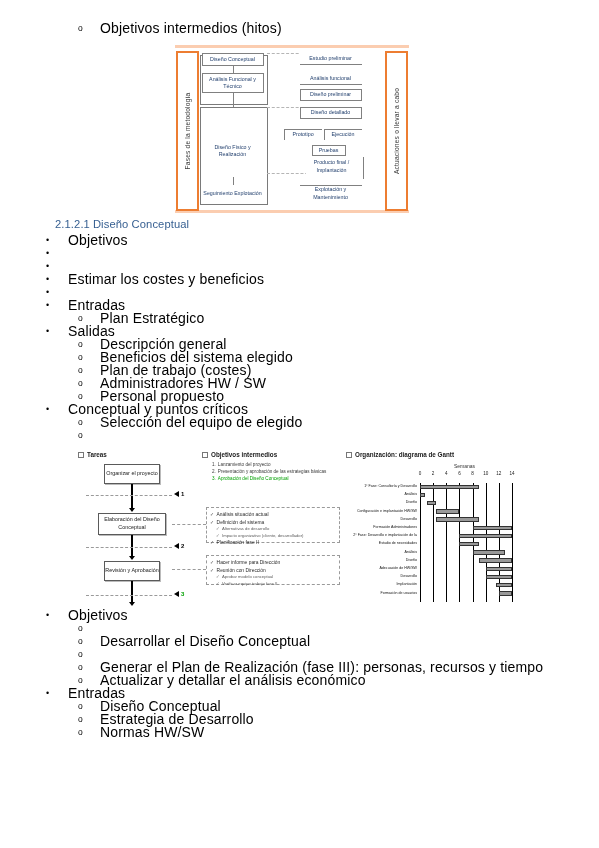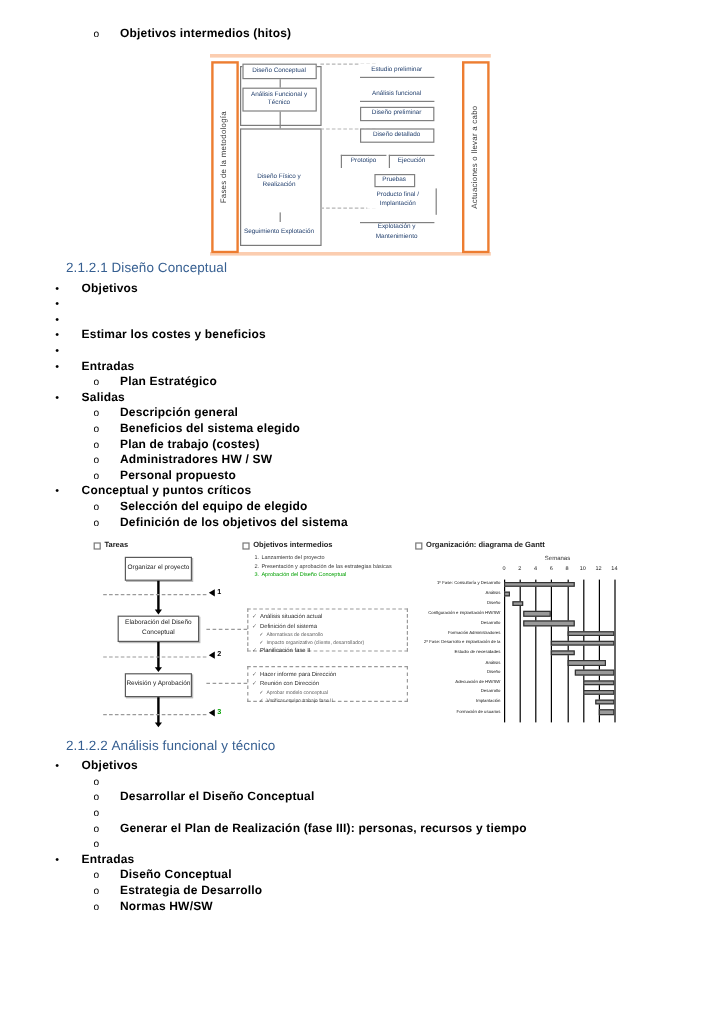--- a/index.html
+++ b/index.html
@@ -12,21 +12,21 @@
     position:relative;
   }
   .page{position:relative;width:599px;height:848px;}
 
   
   .bullet-row{display:flex;align-items:flex-start;line-height:1.0;}
   .b1{padding-left:46px;}
   .b2{padding-left:78px;}
   .marker{width:22px;flex:0 0 22px;font-size:8.5px;line-height:13px;color:#000;}
   .marker.dot{font-size:9px;}
-  .btext{font-size:10px;line-height:13px;letter-spacing:.15px;color:#000;font-weight:bold;}
+  .btext{font-size:14px;line-height:13px;letter-spacing:.15px;color:#000;}
   .heading{
     padding-left:55px;font-size:11.2px;color:#365f91;
     letter-spacing:.1px;line-height:15px;margin-top:4px;margin-bottom:2px;
   }
   .heading .num{margin-right:3px;}
 
   
   #diagram1{
     position:relative;margin:0 auto;margin-top:10px;
     width:240px;height:168px;left:-8px;
@@ -222,21 +222,20 @@
       <div class="bullet-row b1">
         <span class="marker dot">•</span>
         <span class="btext">Conceptual y puntos críticos</span>
       </div>
       <div class="bullet-row b2">
         <span class="marker">o</span>
         <span class="btext">Selección del equipo de elegido</span>
       </div>
       <div class="bullet-row b2">
         <span class="marker">o</span>
-        <span class="btext">Definición de los objetivos del sistema</span>
       </div>
     </div>
 
   <div id="diagram2">
 
     <div id="p-tareas">
       <div class="panel-title">
         <span class="sq"></span>
         <span>Tareas</span>
       </div>
@@ -382,23 +381,20 @@
         <div class="g-bar" title="Adecuación de HW/SW: 10-14" style="left: 139.714px; width: 26.2857px; top: 95.5px; height: 4.5px;"></div>
         <div class="g-row-label" style="left: 0px; width: 71px; top: 104.2px;">Desarrollo</div>
         <div class="g-bar" title="Desarrollo: 10-14" style="left: 139.714px; width: 26.2857px; top: 103.7px; height: 4.5px;"></div>
         <div class="g-row-label" style="left: 0px; width: 71px; top: 112.4px;">Implantación</div>
         <div class="g-bar" title="Implantación: 11.5-14" style="left: 149.571px; width: 16.4286px; top: 111.9px; height: 4.5px;"></div>
         <div class="g-row-label" style="left: 0px; width: 71px; top: 120.6px;">Formación de usuarios</div>
         <div class="g-bar" title="Formación de usuarios: 12-14" style="left: 152.857px; width: 13.1429px; top: 120.1px; height: 4.5px;"></div>
       </div>
   </div>
 
-  <div class="heading" style="margin-top:6px">
-    <span class="num">2.1.2.2</span><span>Análisis funcional y técnico</span>
-  </div>
   <div id="sec2-list">
       <div class="bullet-row b1">
         <span class="marker dot">•</span>
         <span class="btext">Objetivos</span>
       </div>
       <div class="bullet-row b2">
         <span class="marker">o</span>
       </div>
       <div class="bullet-row b2">
         <span class="marker">o</span>
@@ -406,20 +402,21 @@
       </div>
       <div class="bullet-row b2">
         <span class="marker">o</span>
       </div>
       <div class="bullet-row b2">
         <span class="marker">o</span>
         <span class="btext">Generar el Plan de Realización (fase III): personas, recursos y tiempo</span>
       </div>
       <div class="bullet-row b2">
         <span class="marker">o</span>
+        <span class="btext">Actualizar y detallar el análisis económico</span>
       </div>
       <div class="bullet-row b1">
         <span class="marker dot">•</span>
         <span class="btext">Entradas</span>
       </div>
       <div class="bullet-row b2">
         <span class="marker">o</span>
         <span class="btext">Diseño Conceptual</span>
       </div>
       <div class="bullet-row b2">

